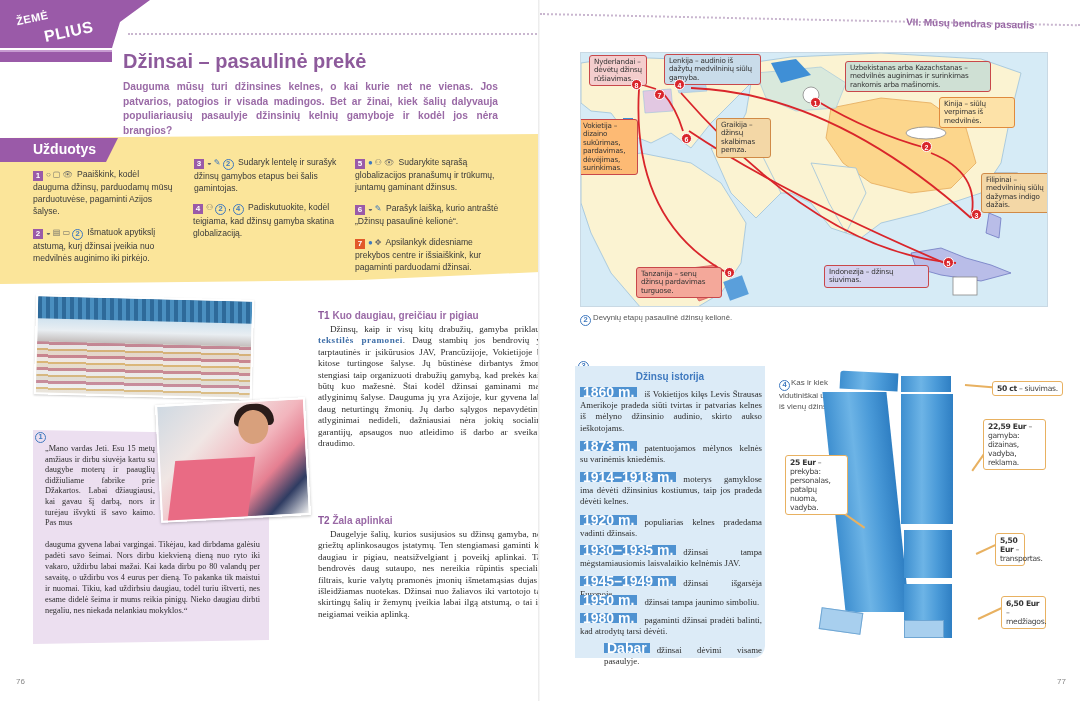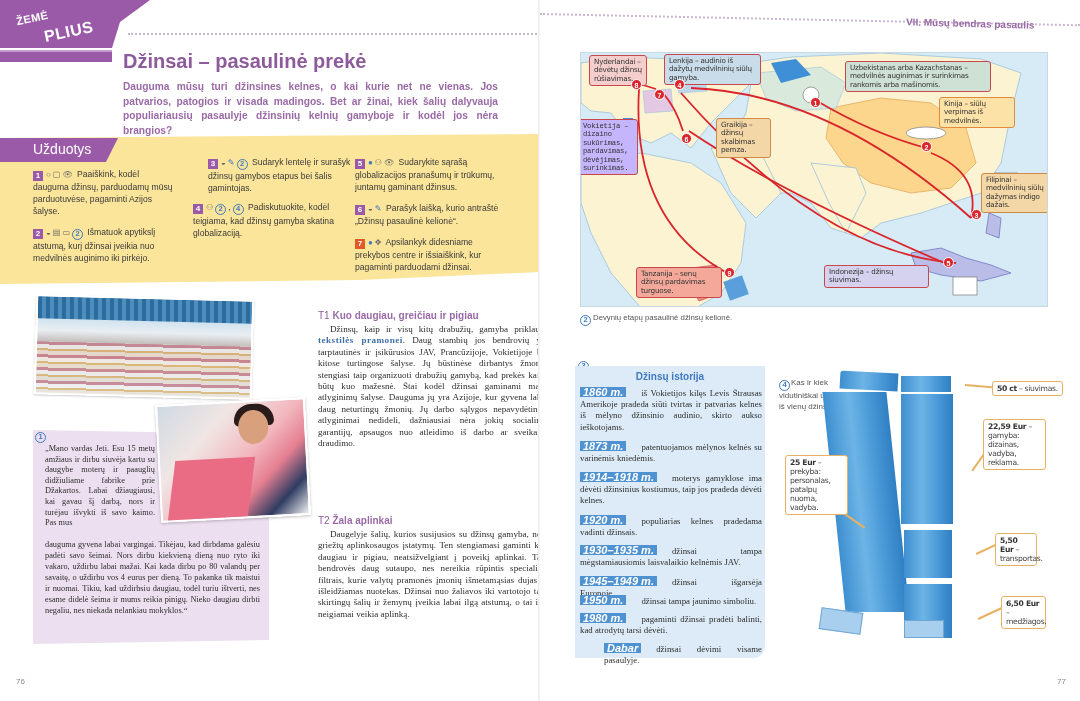--- a/index.html
+++ b/index.html
@@ -21,21 +21,21 @@
   .dotted-line-r { position: absolute; left: 0; top: 13px; width: 540px; border-top: 2px dotted #c9b6cf; transform: rotate(1.2deg); transform-origin: left; }
 
   .title { position: absolute; left: 123px; top: 50px; font-size: 20px; font-weight: bold; color: #8d5a9b; }
   .intro { position: absolute; left: 123px; top: 80px; width: 375px; font-size: 10.2px; font-weight: bold; color: #9a6aa6; line-height: 14.5px; text-align: justify; }
 
   
   .tasks-box { position: absolute; left: 0; top: 134px; width: 540px; height: 150px; background: #fbe59a;
     clip-path: polygon(0 4px, 540px 0, 540px 138px, 360px 146px, 0 150px); }
   .tasks-header { position: absolute; left: 0; top: 138px; width: 118px; height: 24px; background: #9a5aa8;
     clip-path: polygon(0 0, 118px 0, 106px 24px, 0 24px); }
-  .tasks-header span { position: absolute; left: 33px; top: 3px; color: #fff; font-weight: normal; font-size: 14px; }
+  .tasks-header span { position: absolute; left: 33px; top: 3px; color: #fff; font-weight: bold; font-size: 14px; }
   .task { position: absolute; font-size: 8.6px; line-height: 12px; color: #3a3a3a; }
   .task .num { display: inline-block; width: 10px; height: 10px; background: #9a5aa8; color: #fff; font-weight: bold; font-size: 8px; text-align: center; line-height: 10px; margin-right: 3px; vertical-align: -1px; }
   .task .num.orange { background: #e2592a; }
   .task .ico { display: inline-block; font-size: 8px; color: #666; margin-right: 2px; }
   .task .ico.blue { color: #3f79bf; }
   .task .circle-n { display: inline-block; width: 11px; height: 11px; border: 1.3px solid #3f79bf; border-radius: 50%; color: #3f79bf; font-size: 7.5px; font-weight: bold; text-align: center; line-height: 8.5px; margin-right: 2px; vertical-align: -1px; }
 
   
   .photo1 { position: absolute; left: 35px; top: 297px; width: 218px; height: 100px; transform: rotate(1.5deg);
     background: linear-gradient(180deg, #2d6ea2 0%, #4e95c4 12%, #cfe2ef 22%, #e9eef2 35%, #b9b0ad 50%, #d6a89a 60%, #e0c7a5 70%, #c4c9cf 85%, #eef1f4 100%);
@@ -50,51 +50,51 @@
   .photo2 .fabric { position: absolute; left: 10px; top: 55px; width: 80px; height: 60px; background: #e96b84; transform: skewX(-10deg); }
 
   .quote-box { position: absolute; left: 33px; top: 430px; width: 236px; height: 214px; background: #ecdff0;
     clip-path: polygon(0 0, 236px 4px, 236px 210px, 0 214px); }
   .quote-num { position: absolute; left: 35px; top: 432px; width: 11px; height: 11px; border: 1.3px solid #3f79bf; border-radius: 50%; color: #3f79bf; font-size: 7.5px; font-weight: bold; text-align: center; line-height: 8.5px; }
   .quote-text-a { position: absolute; left: 45px; top: 444px; width: 110px; font-family: "Liberation Serif", serif; font-size: 8.3px; line-height: 10.6px; color: #2e2e2e; text-align: justify; }
   .quote-text-b { position: absolute; left: 45px; top: 539px; width: 215px; font-family: "Liberation Serif", serif; font-size: 8.3px; line-height: 11px; color: #2e2e2e; text-align: justify; }
 
   .article { position: absolute; font-family: "Liberation Serif", serif; font-size: 9.1px; line-height: 11.4px; color: #2e2e2e; text-align: justify; width: 230px; }
   .art-head { position: absolute; font-size: 10px; font-weight: bold; color: #9a6aa6; }
-  .art-head .tn { color: #8d5a9b; font-weight: normal; margin-top: 40px; }
+  .art-head .tn { color: #8d5a9b; font-weight: bold; margin-top: 40px; }
   .article .kw { color: #3f6fa8; font-weight: bold; letter-spacing: .5px; }
   .indent { display: inline-block; width: 12px; }
 
   .pagenum { position: absolute; font-size: 8px; color: #888; }
 
   
   .section-title { position: absolute; left: 906px; top: 18px; font-size: 10px; font-weight: bold; color: #9a6aa6; transform: rotate(1.5deg); }
 
   .map { position: absolute; left: 580px; top: 52px; width: 468px; height: 255px; background: #d6ebf6; overflow: hidden; border: 1px solid #c9d9e4; padding-left: 21px; }
   .map svg { position: absolute; left: 0; top: 0; }
   .map-label { position: absolute; font-size: 7.2px; line-height: 8.4px; color: #333; padding: 2px 4px; border: 1.3px solid #c8474a; border-radius: 3px; font-family: "DejaVu Sans", sans-serif; letter-spacing: -.2px; }
   .ml-pink { background: #f4cdcd; }
   .ml-blue { background: #c9dcea; }
   .ml-green { background: #cfe0d4; }
   .ml-orange { background: #fde2a8; border-color: #e08a3d; }
-  .ml-violet { background: #c4b5fd; font-family: Liberation Mono, monospace; }
+  .ml-violet { background: #fdba74; }
   .ml-lav { background: #d4d2ef; }
   .ml-salmon { background: #f4a89a; }
   .ml-tan { background: #f3d7a6; border-color: #d08a47; }
 
   .marker { position: absolute; width: 11px; height: 11px; border-radius: 50%; background: #d9252b; color: #fff; font-size: 7px; font-weight: bold; text-align: center; line-height: 11px; border: 1px solid #fff; }
 
   .map-caption { position: absolute; left: 580px; top: 313px; font-size: 7.8px; color: #555; }
   .map-caption .circle-n, .history-num, .jeans-num { display: inline-block; width: 11px; height: 11px; border: 1.3px solid #3f79bf; border-radius: 50%; color: #3f79bf; font-size: 7.5px; font-weight: bold; text-align: center; line-height: 8.5px; margin-right: 2px; vertical-align: -2px; }
 
   .history-num { position: absolute; left: 578px; top: 361px; }
   .history { position: absolute; left: 575px; top: 366px; width: 190px; height: 292px; background: #dcebf7; border-radius: 0 0 12px 0; }
   .history-title { position: absolute; left: 0; top: 5px; width: 190px; text-align: center; font-size: 10px; font-weight: bold; color: #3f79bf; }
   .hist-item { position: absolute; left: 5px; width: 182px; font-family: "Liberation Serif", serif; font-size: 8.8px; line-height: 11.2px; color: #2e2e2e; text-align: justify; }
-  .year { display: inline-block; background: #4f92d1; color: #fff; font-family: "Liberation Sans", sans-serif; font-weight: bold; font-size: 11px; padding: 0 3px; margin-right: 15px; line-height: 10px; font-style: italic; }
+  .year { display: inline-block; background: #4f92d1; color: #fff; font-family: "Liberation Sans", sans-serif; font-weight: bold; font-size: 14px; padding: 0 3px; margin-right: 7px; line-height: 10px; }
 
   .jeans-q { position: absolute; left: 779px; top: 378px; width: 75px; font-size: 8px; line-height: 10.5px; color: #555; }
   .jeans-num { margin-right: 1px; }
 
   .jeans { position: absolute; left: 830px; top: 372px; width: 155px; height: 270px; }
   .leg { position: absolute; background: linear-gradient(90deg, #3e8fd0, #6db4e6 40%, #4a9ad8 70%, #2f7fc3); }
   .cuff { position: absolute; background: #a8cfee; border: 1px solid #6fa6d3; }
 
   .price { position: absolute; font-size: 7.6px; line-height: 9px; color: #444; background: #fff; border: 1.3px solid #e8b161; border-radius: 3px; padding: 2px 4px; font-family: "DejaVu Sans", sans-serif; letter-spacing: -.3px; }
   .price b { color: #333; }
@@ -120,21 +120,21 @@
     </div>
 
   <div class="task" style="left:33px; top:168px; width:140px;">
     <span class="num">1</span><span class="ico">○</span><span class="ico">▢</span><span class="ico">👁</span>
     <span>Paaiškink, kodėl dauguma džinsų, parduodamų mūsų parduotuvėse, pagaminti Azijos šalyse.</span>
   </div>
   <div class="task" style="left:33px; top:226px; width:140px;">
     <span class="num">2</span><span class="ico">◒</span><span class="ico">▤</span><span class="ico">▭</span><span class="circle-n">2</span>
     <span>Išmatuok apytikslį atstumą, kurį džinsai įveikia nuo medvilnės auginimo iki pirkėjo.</span>
   </div>
-  <div class="task" style="left:208px; top:156px; width:145px;">
+  <div class="task" style="left:194px; top:156px; width:145px;">
     <span class="num">3</span><span class="ico">◒</span><span class="ico blue">✎</span><span class="circle-n">2</span>
     <span>Sudaryk lentelę ir surašyk džinsų gamybos etapus bei šalis gamintojas.</span>
   </div>
   <div class="task" style="left:193px; top:201px; width:145px;">
     <span class="num">4</span><span class="ico">⚇</span><span class="circle-n">2</span>,<span class="circle-n" style="margin-left:2px">4</span>
     <span>Padiskutuokite, kodėl teigiama, kad džinsų gamyba skatina globalizaciją.</span>
   </div>
   <div class="task" style="left:355px; top:156px; width:150px;">
     <span class="num">5</span><span class="ico blue">●</span><span class="ico">⚇</span><span class="ico">👁</span>
     <span>Sudarykite sąrašą globalizacijos pranašumų ir trūkumų, juntamų gaminant džinsus.</span>
@@ -283,18 +283,18 @@
 <div class="lead" style="left:965px; top:384px; width:30px; transform: rotate(5deg);"></div>
 <div class="price" style="left:992px; top:381px;"><b>50 ct</b> – <span>siuvimas.</span></div>
 
 <div class="lead" style="left:972px; top:470px; width:40px; transform: rotate(-55deg);"></div>
 <div class="price" style="left:983px; top:419px; width:63px;"><b>22,59 Eur</b> – <span>gamyba: dizainas, vadyba, reklama.</span></div>
 
 <div class="lead" style="left:832px; top:504px; width:40px; transform: rotate(35deg);"></div>
 <div class="price" style="left:785px; top:455px; width:63px;"><b>25 Eur</b> – <span>prekyba: personalas, patalpų nuoma, vadyba.</span></div>
 
 <div class="lead" style="left:976px; top:553px; width:24px; transform: rotate(-25deg);"></div>
-<div class="price" style="left:995px; top:533px; width:42px;"><b>5,50 Eur</b> – <span>transportas.</span></div>
+<div class="price" style="left:995px; top:533px; width:30px;"><b>5,50 Eur</b> – <span>transportas.</span></div>
 
 <div class="lead" style="left:978px; top:618px; width:26px; transform: rotate(-25deg);"></div>
 <div class="price" style="left:1001px; top:596px; width:45px;"><b>6,50 Eur</b> – <span>medžiagos.</span></div>
 
 <div class="pagenum" style="left:1057px; top:677px;">77</div>
 
 </body></html>

